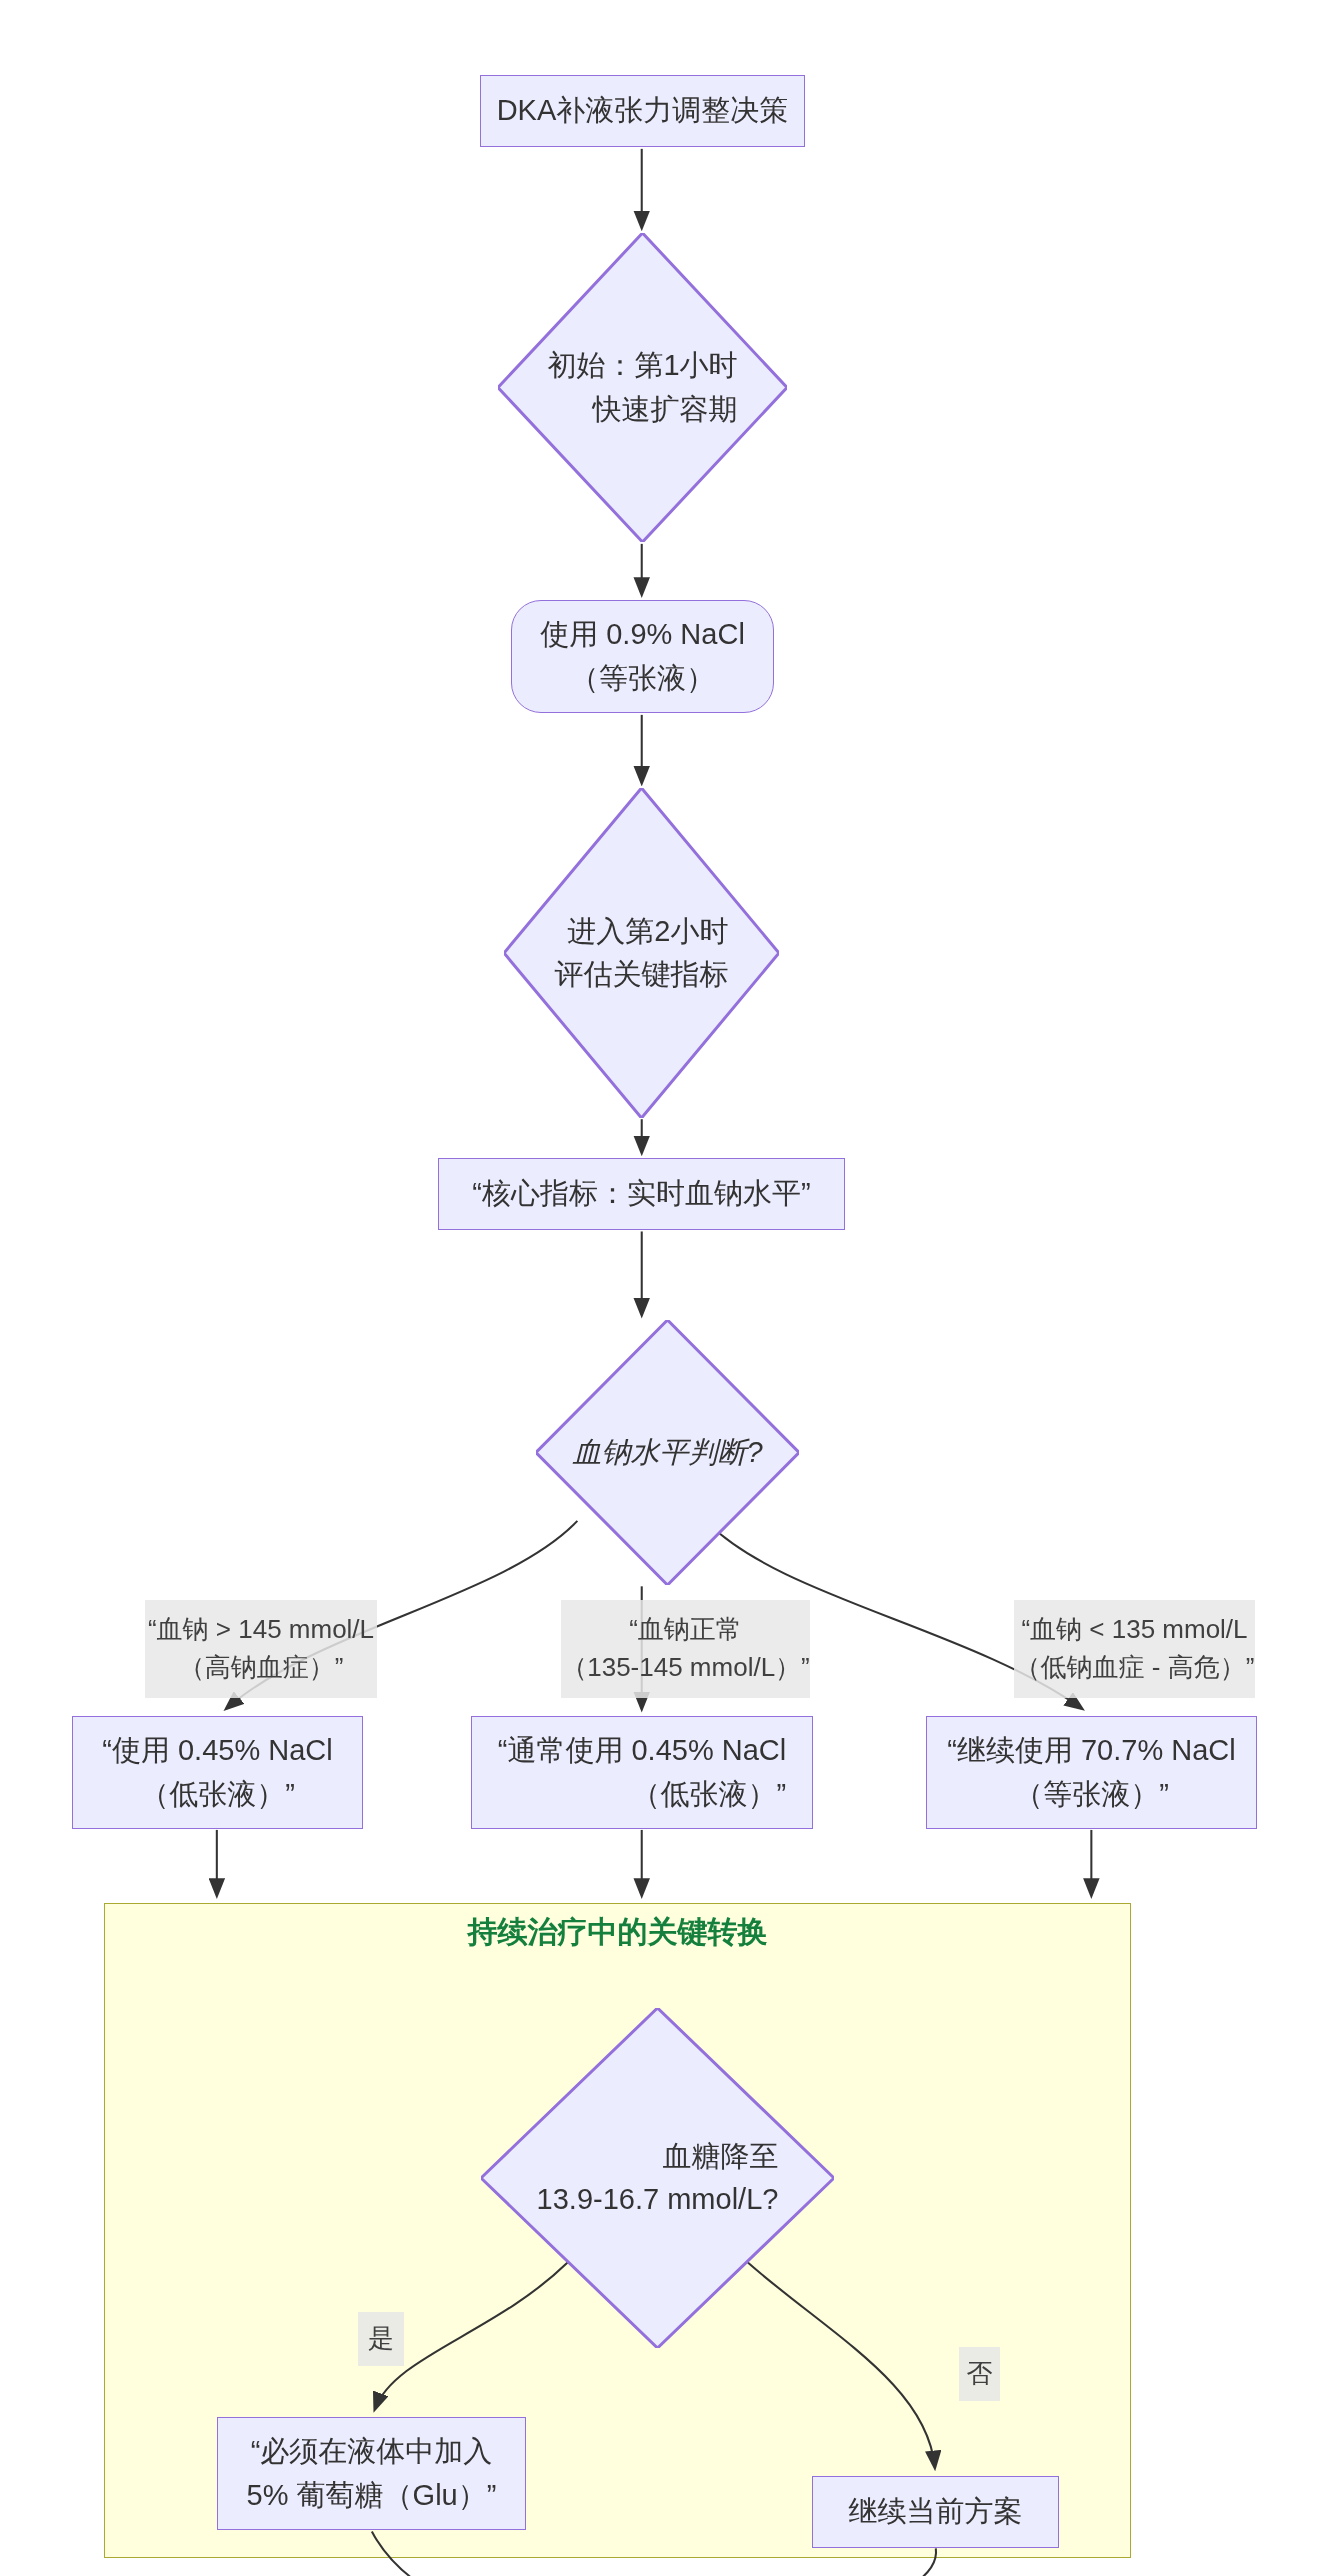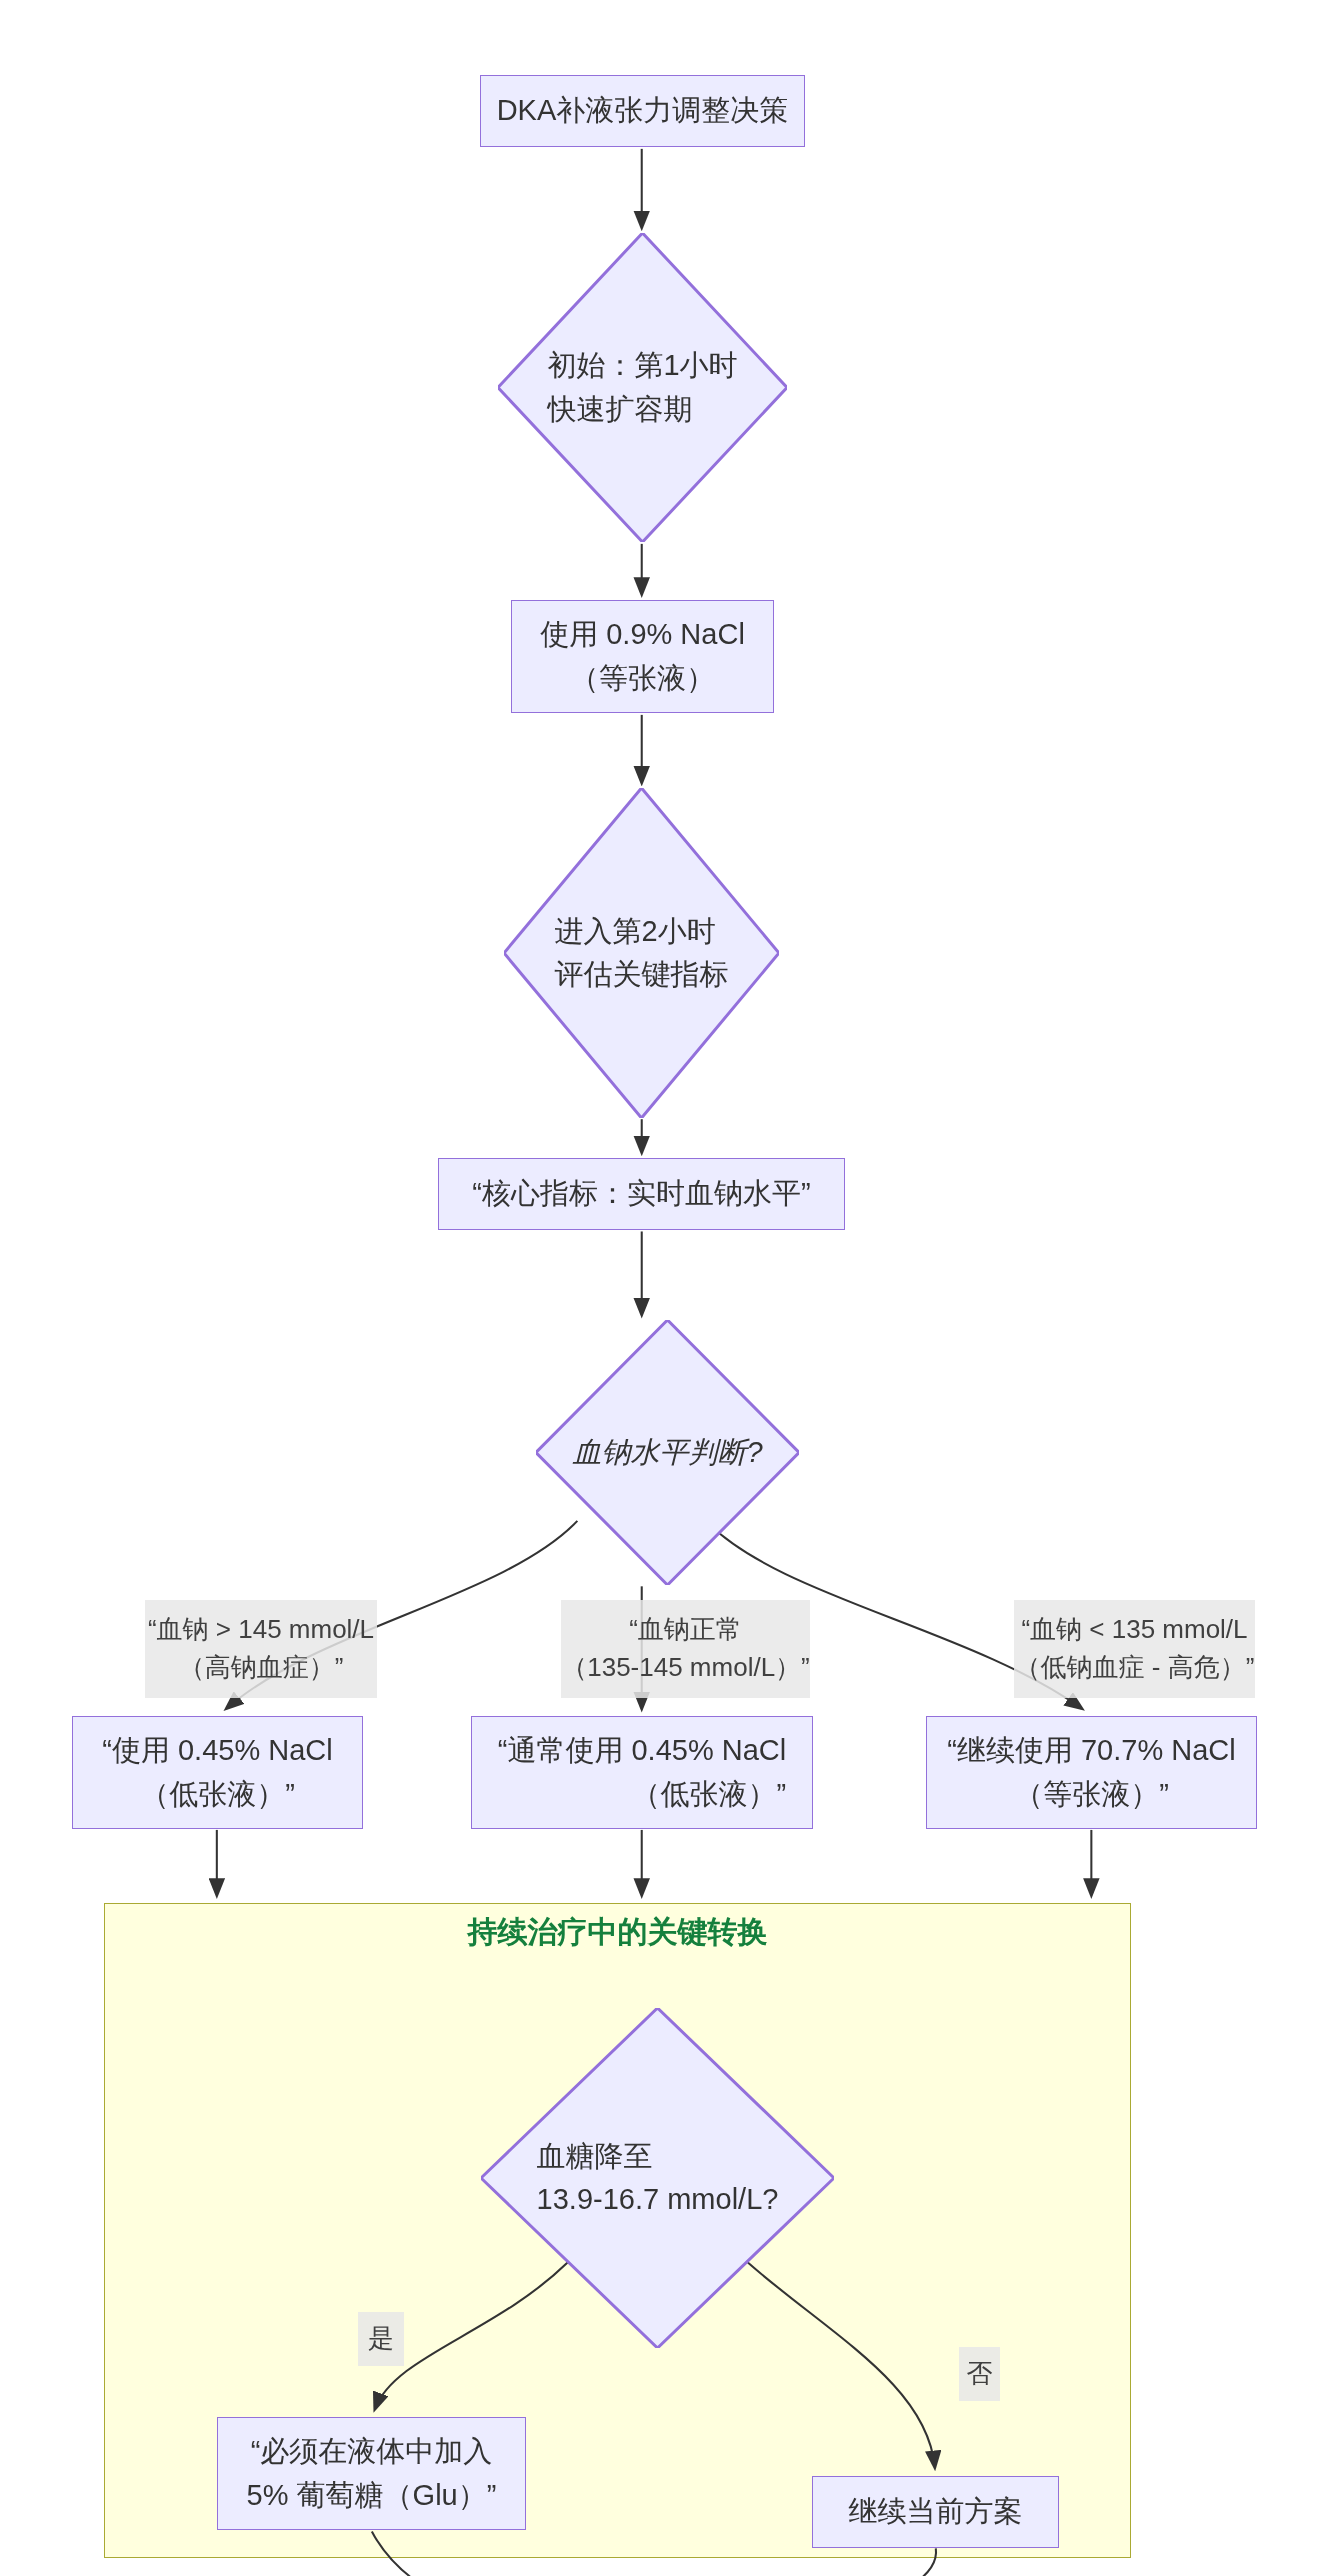--- a/index.html
+++ b/index.html
@@ -27,21 +27,21 @@
     display:flex;align-items:center;justify-content:center;
     text-align:center;font-size:29px;line-height:1.5;
     white-space:pre-line;color:#333333;
   }
   .diamond{position:absolute;z-index:4;}
   .diamond svg{position:absolute;left:0;top:0;width:100%;height:100%;}
   .diamond polygon{fill:#ECECFF;stroke:#9370DB;stroke-width:3;vector-effect:non-scaling-stroke;}
   .dlabel{
     position:absolute;left:0;top:0;width:100%;height:100%;
     display:flex;align-items:center;justify-content:center;
-    text-align:left;font-size:29px;line-height:1.5;white-space:pre-line;
+    text-align:right;font-size:29px;line-height:1.5;white-space:pre-line;
   }
   .edge-label{
     position:absolute;z-index:5;
     background:rgba(232,232,232,0.85);
     display:flex;align-items:center;justify-content:center;
     text-align:center;font-size:26px;line-height:1.45;white-space:pre-line;
     color:#404040;
     margin-left:44px;
   }
 </style>
@@ -72,21 +72,21 @@
     <path d="M2119,3552 L2119,3678" marker-end="url(#ah)"></path>
     <path d="M1102,4392 C960,4530 766,4574 728,4676" marker-end="url(#ah)"></path>
     <path d="M1452,4392 C1610,4530 1800,4630 1815,4789" marker-end="url(#ah)"></path>
     <path d="M722,4914 C772,5010 868,5046 936,5088" marker-end="url(#ah)"></path>
     <path d="M1817,4947 C1826,5012 1710,5050 1626,5086" marker-end="url(#ah)"></path>
     <path d="M1279,5319 L1279,5437" marker-end="url(#ah)"></path>
   </svg>
 
   <div class="node" style="left:480px;top:75px;width:325px;height:72px;">DKA补液张力调整决策</div>
 
-  <div class="node" style="left:511px;top:600px;width:263px;height:113px;">使用 0.9% NaCl
+  <div class="node" style="left:511px;top:600px;width:263px;height:113px;border-radius:30px;">使用 0.9% NaCl
 （等张液）</div>
 
   <div class="node" style="left:438px;top:1158px;width:407px;height:72px;">“核心指标：实时血钠水平”</div>
 
   <div class="node" style="left:72px;top:1716px;width:291px;height:113px;">“使用 0.45% NaCl
 （低张液）”</div>
 
   <div class="node" style="left:471px;top:1716px;width:342px;height:113px;text-align:right;">“通常使用 0.45% NaCl
 （低张液）”</div>
 

